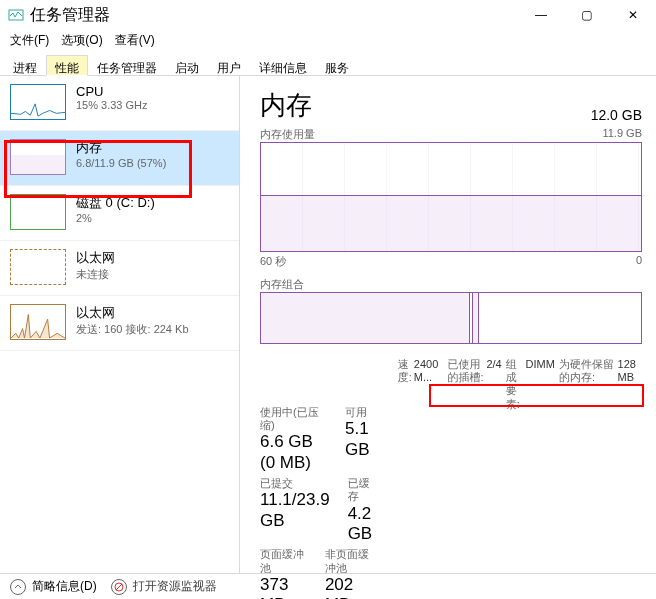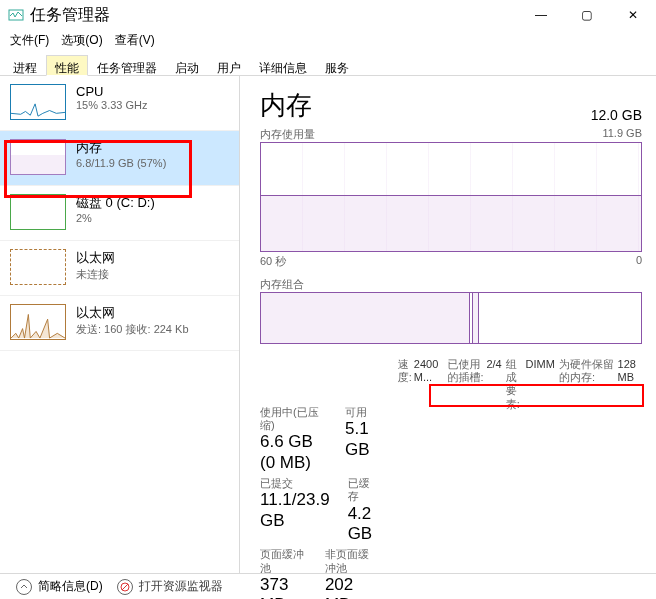--- a/index.html
+++ b/index.html
@@ -258,21 +258,21 @@
 .stats-right .rval { margin-left: auto; }
 .footer {
   position: absolute;
   bottom: 0;
   left: 0;
   right: 0;
   height: 26px;
   border-top: 1px solid #d9d9d9;
   display: flex;
   align-items: center;
-  padding: 0 16px;
+  padding: 0 10px;
   gap: 6px;
   font-size: 12px;
 }
 .footer .link {
   color: #404040;
 }
 .circle {
   width: 16px;
   height: 16px;
   border: 1px solid #666;

